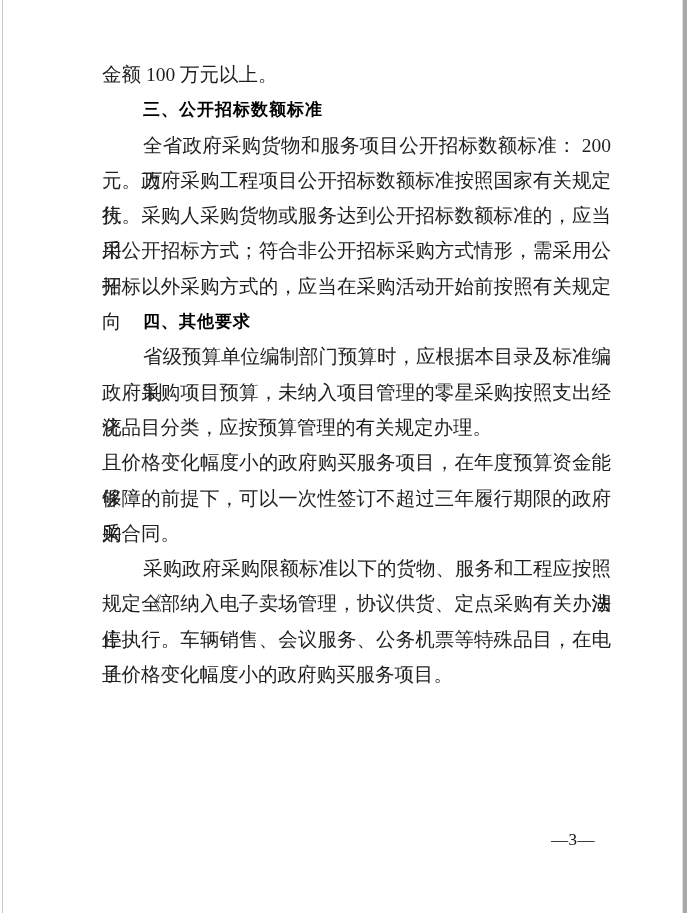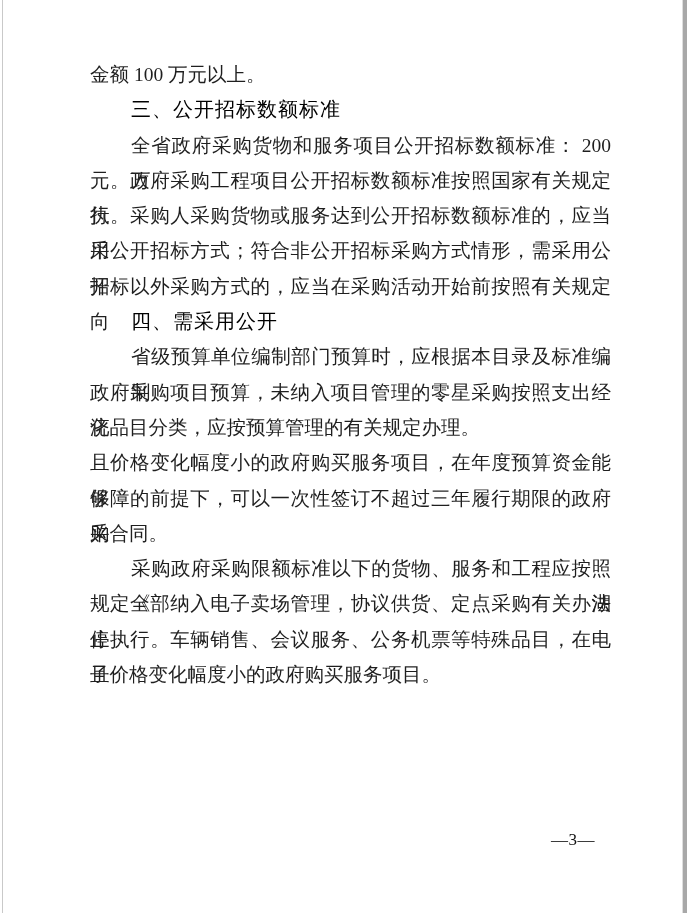--- a/index.html
+++ b/index.html
@@ -35,31 +35,32 @@
     top: 57px;
     width: 521px;
   }
   .line {
     height: 35.3px;
     line-height: 35.3px;
     font-size: 19.5px;
     color: #1f1f1f;
     white-space: nowrap;
     overflow: visible;
+    margin-left: 12px;
   }
   .line.indent { padding-left: 41px; }
   .line.full {
     white-space: normal;
     text-align: justify;
     text-align-last: justify;
   }
   .line.heading {
     font-family: "Liberation Sans", "DejaVu Sans", sans-serif;
-    font-weight: 400;
-    font-size: 20px;
+    font-weight: 700;
+    font-size: 17px;
     color: #000000;
     letter-spacing: 1px;
   }
   .footer-page-number {
     position: absolute;
     top: 830px;
     right: 92px;
     font-size: 17px;
     color: #111111;
     letter-spacing: 0.5px;
@@ -74,21 +75,21 @@
 <div class="right-edge-bar"></div>
 
 <div class="doc" id="doc-body">
     <div class="line">金额 100 万元以上。</div>
     <div class="line heading indent">三、公开招标数额标准</div>
     <div class="line indent full">全省政府采购货物和服务项目公开招标数额标准： 200 万</div>
     <div class="line full">元。政府采购工程项目公开招标数额标准按照国家有关规定执</div>
     <div class="line full">行。采购人采购货物或服务达到公开招标数额标准的，应当采</div>
     <div class="line full">用公开招标方式；符合非公开招标采购方式情形，需采用公开</div>
     <div class="line full">招标以外采购方式的，应当在采购活动开始前按照有关规定向</div>
-    <div class="line heading indent">四、需采用公开</div>
+    <div class="line heading indent">四、其他要求</div>
     <div class="line indent full">省级预算单位编制部门预算时，应根据本目录及标准编制</div>
     <div class="line full">政府采购项目预算，未纳入项目管理的零星采购按照支出经济</div>
     <div class="line">化品目分类，应按预算管理的有关规定办理。</div>
     <div class="line full">且价格变化幅度小的政府购买服务项目，在年度预算资金能够</div>
     <div class="line full">保障的前提下，可以一次性签订不超过三年履行期限的政府采</div>
     <div class="line">购合同。</div>
     <div class="line indent full">采购政府采购限额标准以下的货物、服务和工程应按照《湖</div>
     <div class="line full">规定全部纳入电子卖场管理，协议供货、定点采购有关办法停</div>
     <div class="line full">止执行。车辆销售、会议服务、公务机票等特殊品目，在电子</div>
     <div class="line">且价格变化幅度小的政府购买服务项目。</div>

